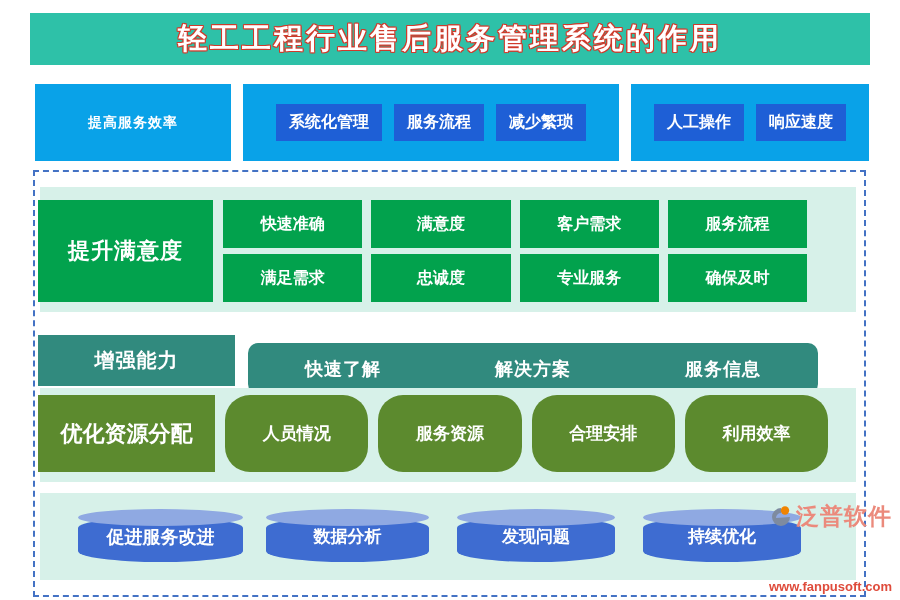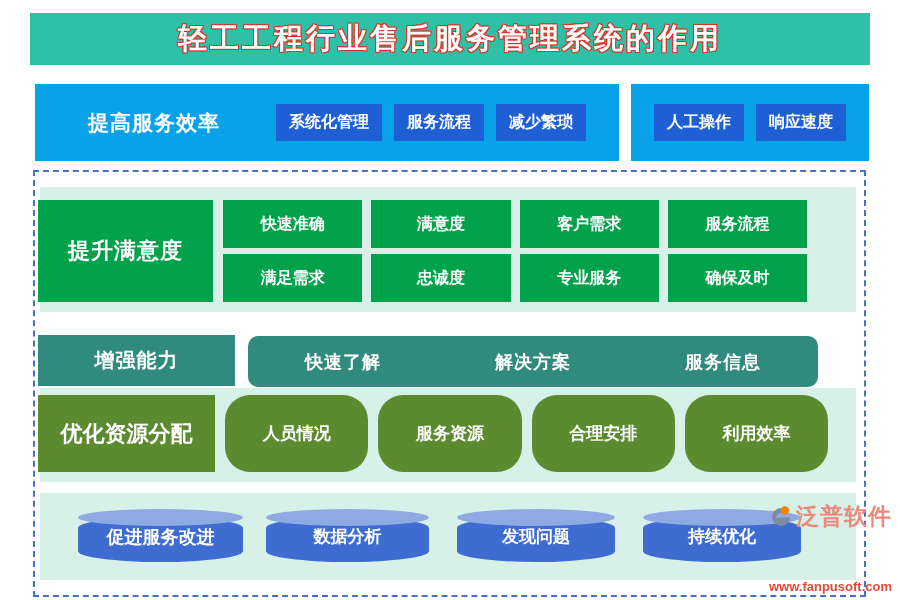--- a/index.html
+++ b/index.html
@@ -13,21 +13,21 @@
   
   .header-banner{left:30px;top:13px;width:840px;height:52px;background:#2EC1A8;}
   .page-title{
     color:#ffffff;font-size:29px;font-weight:bold;letter-spacing:3px;white-space:nowrap;
     text-shadow:-1px -1px 0 #d03a2b,1px -1px 0 #d03a2b,-1px 1px 0 #d03a2b,1px 1px 0 #d03a2b,
                  0 -1px 0 #d03a2b,0 1px 0 #d03a2b,-1px 0 0 #d03a2b,1px 0 0 #d03a2b;
   }
 
   
   .box-cyan{background:#09A2E8;color:#fff;font-weight:bold;}
-  .box-efficiency{left:35px;top:84px;width:196px;height:77px;font-size:21px;letter-spacing:1px;padding-left:21px;}
+  .box-efficiency{left:35px;top:84px;width:196px;height:77px;font-size:14px;letter-spacing:1px;}
   .panel-cyan-1{left:243px;top:84px;width:376px;height:77px;background:#09A2E8;gap:12px;}
   .panel-cyan-2{left:631px;top:84px;width:238px;height:77px;background:#09A2E8;gap:12px;}
   .chip-blue{
     background:#1E5FD6;color:#fff;font-size:16px;font-weight:bold;
     padding:8px 13px;white-space:nowrap;
   }
 
   
   .dashed-frame{left:33px;top:170px;width:829px;height:423px;border:2px dashed #4472C4;}
 
@@ -42,21 +42,21 @@
   .box-satisfaction{left:38px;top:200px;width:175px;height:102px;font-size:22px;letter-spacing:1px;}
   .grid-satisfaction{
     left:223px;top:200px;width:584px;height:102px;display:grid;
     grid-template-columns:repeat(4,1fr);grid-template-rows:1fr 1fr;column-gap:9px;row-gap:6px;
   }
   .chip-green{background:#02A24D;color:#fff;font-size:16px;font-weight:bold;display:flex;align-items:center;justify-content:center;}
 
   
   .box-darkteal{background:#318A7E;color:#fff;font-weight:bold;margin-top:8px;}
   .box-capability{left:38px;top:327px;width:197px;height:51px;font-size:20px;letter-spacing:1px;}
-  .bar-capability{left:248px;top:328px;width:570px;height:51px;display:flex;align-items:center;justify-content:space-around;border-radius:10px;}
+  .bar-capability{left:248px;top:335px;width:570px;height:51px;display:flex;align-items:center;justify-content:space-around;border-radius:10px;}
   .bar-capability span{font-size:18px;letter-spacing:1px;}
 
   
   .box-olive{background:#5C8A2E;color:#fff;font-weight:bold;}
   .box-resources{left:38px;top:395px;width:177px;height:77px;font-size:22px;}
   .grid-resources{
     left:225px;top:395px;width:603px;height:77px;display:grid;
     grid-template-columns:repeat(4,1fr);column-gap:10px;
   }
   .chip-olive{background:#5C8A2E;color:#fff;font-size:17px;font-weight:bold;display:flex;align-items:center;justify-content:center;border-radius:25px;}

